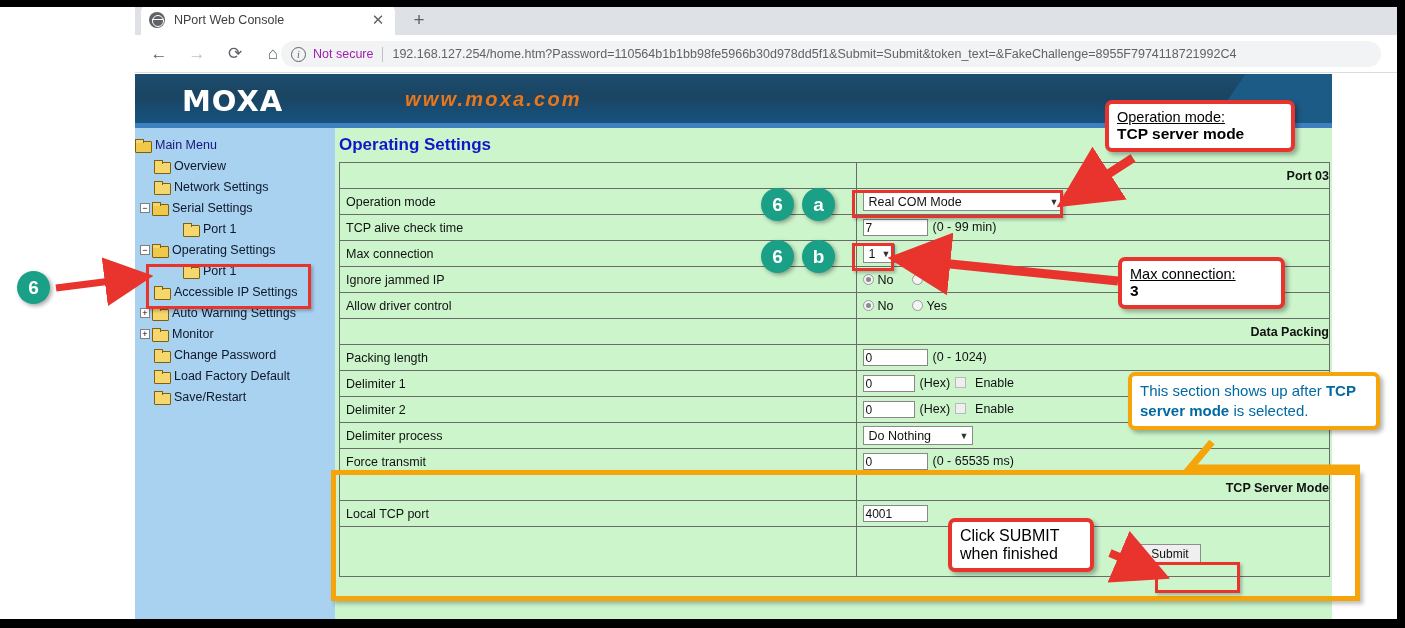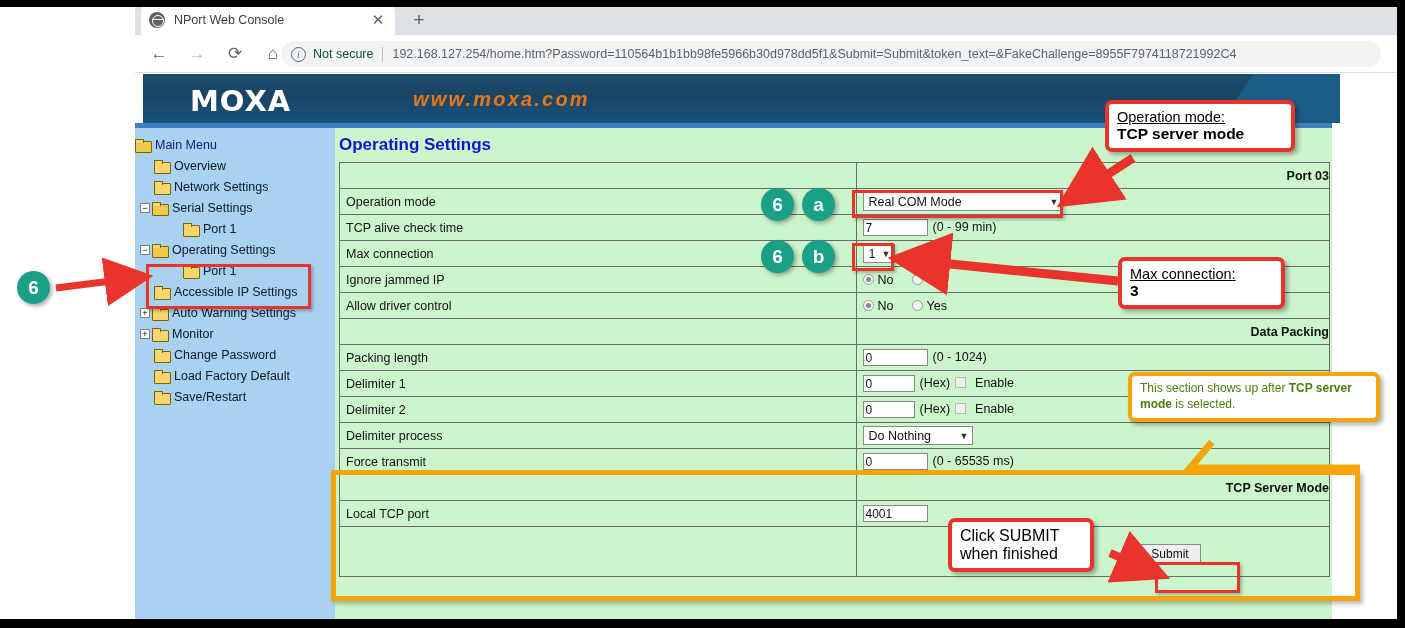--- a/index.html
+++ b/index.html
@@ -74,34 +74,34 @@
     position:absolute; left:146px; top:6px; width:1100px; height:26px;
     background:#f1f3f4; border-radius:13px;
     display:flex; align-items:center; padding:0 10px; overflow:hidden;
   }
   .info-icon {
     width:15px; height:15px; border-radius:50%;
     border:1.4px solid #5f6368; color:#5f6368; flex:none;
     font-size:10px; line-height:13px; text-align:center; font-style:italic;
     font-family:"Liberation Serif", serif;
   }
-  .notsecure { font-size:12.5px; color:#14532d; margin-left:7px; flex:none; }
+  .notsecure { font-size:12.5px; color:#a21caf; margin-left:7px; flex:none; }
   .om-sep { width:1px; height:15px; background:#bdc1c6; margin:0 9px; flex:none; }
   .url {
     font-size:12.5px; color:#5f6368; white-space:nowrap; overflow:hidden;
     flex:1;
   }
 
   
   .page {
     position:absolute; left:0; top:74px; width:1262px; height:554px;
     background:#ffffff;
   }
   .moxa-banner {
-    position:absolute; left:8px; top:0; width:1197px; height:49px;
+    position:absolute; left:0; top:0; width:1197px; height:49px;
     background:#1b4f72;
     background:linear-gradient(180deg,#1d4d6e 0%,#1a4462 45%,#17537f 100%);
     overflow:hidden;
   }
   .moxa-banner::after{
     content:""; position:absolute; right:0; top:0; width:120px; height:49px;
     background:#1c5b86; clip-path:polygon(28% 0,100% 0,100% 100%,0 100%);
   }
   .moxa-logo {
     position:absolute; left:47px; top:10px;
@@ -234,21 +234,21 @@
     border-radius:7px; z-index:45; padding:5px 8px;
     box-shadow:3px 3px 4px rgba(0,0,0,.3);
     font-family:"Liberation Sans", sans-serif;
   }
   .callout .l1 { font-size:14.5px; color:#000; text-decoration:underline; }
   .callout .l2 { font-size:15.5px; color:#000; font-weight:bold; }
 
   .callout.orange {
     border:4px solid #f5a40a; box-shadow:3px 3px 4px rgba(0,0,0,.3);
   }
-  .callout.orange .t { font-size:12px; color:#4d7c0f; line-height:1.33; }
+  .callout.orange .t { font-size:15px; color:#0369a1; line-height:1.33; }
   .callout.orange .t b { font-weight:bold; }
 
   .badge {
     position:absolute; width:33px; height:33px; border-radius:50%;
     background:#19a086; color:#fff; z-index:48;
     font-size:19px; font-weight:bold; text-align:center; line-height:33px;
     font-family:"Liberation Sans", sans-serif;
     box-shadow:2px 2px 4px rgba(0,0,0,.35);
   }
 

